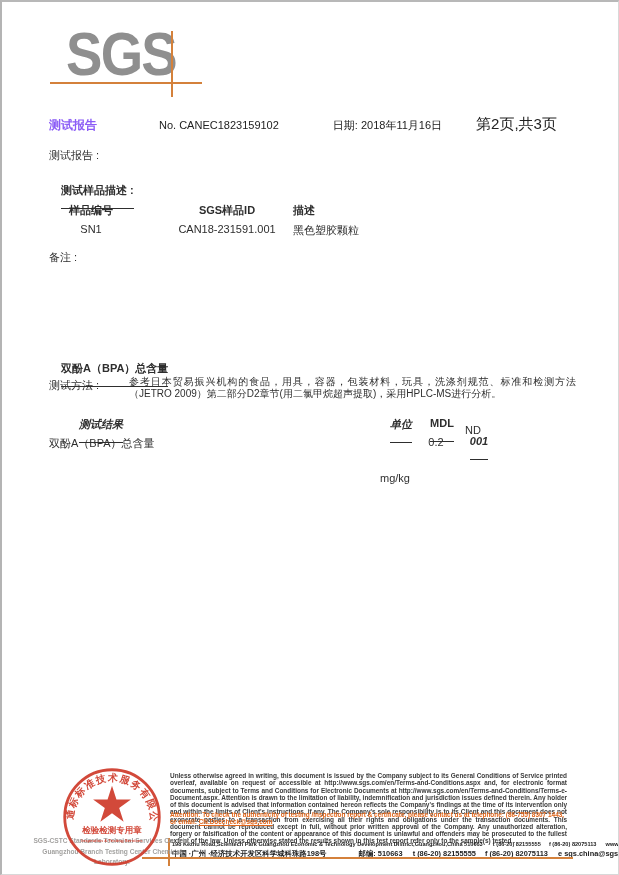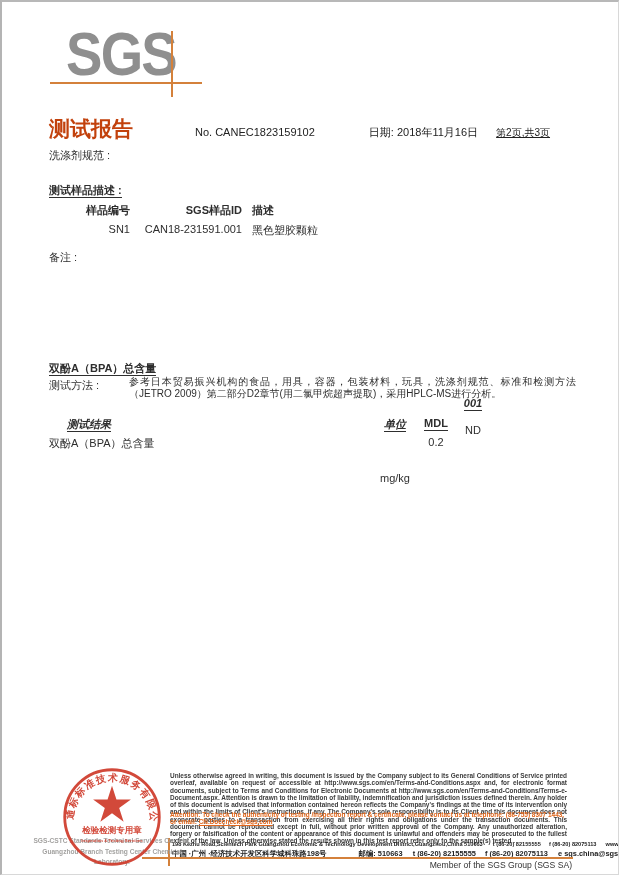--- a/index.html
+++ b/index.html
@@ -15,33 +15,33 @@
   
   .logo-text {
     position:absolute; left:64px; top:22px; font-size:62px; font-weight:bold;
     color:#8f8f8f; line-height:60px; letter-spacing:-2px; transform:scaleX(0.88);
     transform-origin:left top;
   }
   .hline { position:absolute; background:#d4813b; }
   .vline { position:absolute; background:#d4813b; }
 
   .title-row { position:absolute; top:113px; left:47px; width:540px; display:flex; align-items:baseline; }
-  .report-title { font-size:21px; font-weight:bold; color:#c2410c; }
+  .report-title { font-size:12px; font-weight:bold; color:#8b5cf6; }
   .report-no { font-size:11px; margin-left:62px; color:#222; }
   .report-date { font-size:11px; margin-left:54px; color:#222; }
-  .report-page { font-size:10px; margin-left:18px; color:#222;text-decoration:underline; }
+  .report-page { font-size:15px; margin-left:34px; color:#222; }
 
   .lbl { font-size:11px; color:#2e2e2e; }
   .bold { font-weight:bold; }
-  .u { border-bottom:1px solid #2e2e2e; padding-bottom:1px; }
+  .u { border-bottom:1px solid #2e2e2e; padding-bottom:12px;margin-left:12px; }
 
   
   .s-row { position:absolute; left:50px; display:flex; font-size:11px; }
-  .s-c1 { width:78px; text-align:right; }
-  .s-c2 { width:112px; text-align:right; }
+  .s-c1 { width:78px; text-align:center; }
+  .s-c2 { width:112px; text-align:center;margin-left:41px; }
   .s-c3 { margin-left:10px; text-align:right; }
 
   .notes { position:absolute; left:104px; top:262px; font-size:11px; line-height:21.6px; color:#2e2e2e; }
 
   .method-text { position:absolute; left:127px; top:374px; width:447px; font-size:10px; line-height:12px; color:#2e2e2e; text-align:justify; }
 
   
   .r-head { font-size:11px; font-weight:bold; }
   .r-cell { font-size:11px; }
   .ctr { text-align:center; display:inline-block; }
@@ -76,21 +76,21 @@
   <div class="hline" style="left:48px; top:80px; width:152px; height:2px;"></div>
   <div class="vline" style="left:169px; top:29px; width:2px; height:66px;"></div>
 
   <div class="title-row">
     <span class="report-title">测试报告</span>
     <span class="report-no">No. CANEC1823159102</span>
     <span class="report-date">日期: 2018年11月16日</span>
     <span class="report-page">第2页,共3页</span>
   </div>
 
-  <div class="abs lbl" style="left:47px; top:146px;">洗涤剂规范 :</div>
+  <div class="abs lbl" style="left:47px; top:146px;">测试报告 :</div>
 
   <div class="abs" style="left:47px; top:178px;">
     <span class="lbl bold u">测试样品描述 :</span>
   </div>
 
   <div class="s-row bold" style="top:201px;">
     <span class="s-c1">样品编号</span>
     <span class="s-c2">SGS样品ID</span>
     <span class="s-c3">描述</span>
   </div>
@@ -106,21 +106,21 @@
     <span class="lbl bold u">双酚A（BPA）总含量</span>
   </div>
 
   <div class="abs lbl" style="left:47px; top:376px;">测试方法 :</div>
   <div class="method-text">参考日本贸易振兴机构的食品，用具，容器，包装材料，玩具，洗涤剂规范、标准和检测方法（JETRO 2009）第二部分D2章节(用二氯甲烷超声提取)，采用HPLC-MS进行分析。</div>
 
   <div>
     <span class="abs r-head" style="left:65px; top:415px;"><span class="u ital">测试结果</span></span>
     <span class="abs r-head ctr" style="left:372px; top:415px; width:42px;"><span class="u ital">单位</span></span>
     <span class="abs r-head ctr" style="left:414px; top:415px; width:40px;"><span class="u">MDL</span></span>
-    <span class="abs r-head ctr" style="left:452px; top:395px; width:38px;"><span class="u ital">001</span></span>
+    <span class="abs r-head ctr" style="left:452px; top:433px; width:38px;"><span class="u ital">001</span></span>
   </div>
   <div>
     <span class="abs r-cell" style="left:47px; top:434px;">双酚A（BPA）总含量</span>
     <span class="abs r-cell ctr" style="left:372px; top:434px; width:42px;margin-top:36px;">mg/kg</span>
     <span class="abs r-cell ctr" style="left:414px; top:434px; width:40px;">0.2</span>
     <span class="abs r-cell ctr" style="left:452px; top:422px; width:38px;">ND</span>
   </div>
 
   <div class="disclaimer">Unless otherwise agreed in writing, this document is issued by the Company subject to its General Conditions of Service printed overleaf, available on request or accessible at http://www.sgs.com/en/Terms-and-Conditions.aspx and, for electronic format documents, subject to Terms and Conditions for Electronic Documents at http://www.sgs.com/en/Terms-and-Conditions/Terms-e-Document.aspx. Attention is drawn to the limitation of liability, indemnification and jurisdiction issues defined therein. Any holder of this document is advised that information contained hereon reflects the Company's findings at the time of its intervention only and within the limits of Client's instructions, if any. The Company's sole responsibility is to its Client and this document does not exonerate parties to a transaction from exercising all their rights and obligations under the transaction documents. This document cannot be reproduced except in full, without prior written approval of the Company. Any unauthorized alteration, forgery or falsification of the content or appearance of this document is unlawful and offenders may be prosecuted to the fullest extent of the law. Unless otherwise stated the results shown in this test report refer only to the sample(s) tested .</div>
   <div class="attention">
@@ -144,21 +144,20 @@
     <span>t (86-20) 82155555</span>
     <span class="addr-gap" style="width:5px;"></span>
     <span>f (86-20) 82075113</span>
     <span class="addr-gap" style="width:6px;"></span>
     <span>e  sgs.china@sgs.com</span>
   </div>
 
   <div class="vline" style="left:166px; top:836px; width:2px; height:28px;"></div>
   <div class="hline" style="left:140px; top:855px; width:431px; height:2px;"></div>
 
-  <div class="member">Member of the SGS Group (SGS SA)</div>
 
   <div class="company-lines">
     <div>SGS-CSTC Standards Technical Services Co., Ltd.</div>
     <div>Guangzhou Branch Testing Center Chemical Laboratory.</div>
   </div>
 
   <svg class="stamp" viewBox="0 0 110 110">
     <defs>
       <path id="ringPath" d="M 14 58 A 41 41 0 1 1 96 58" fill="none"></path>
     </defs>

